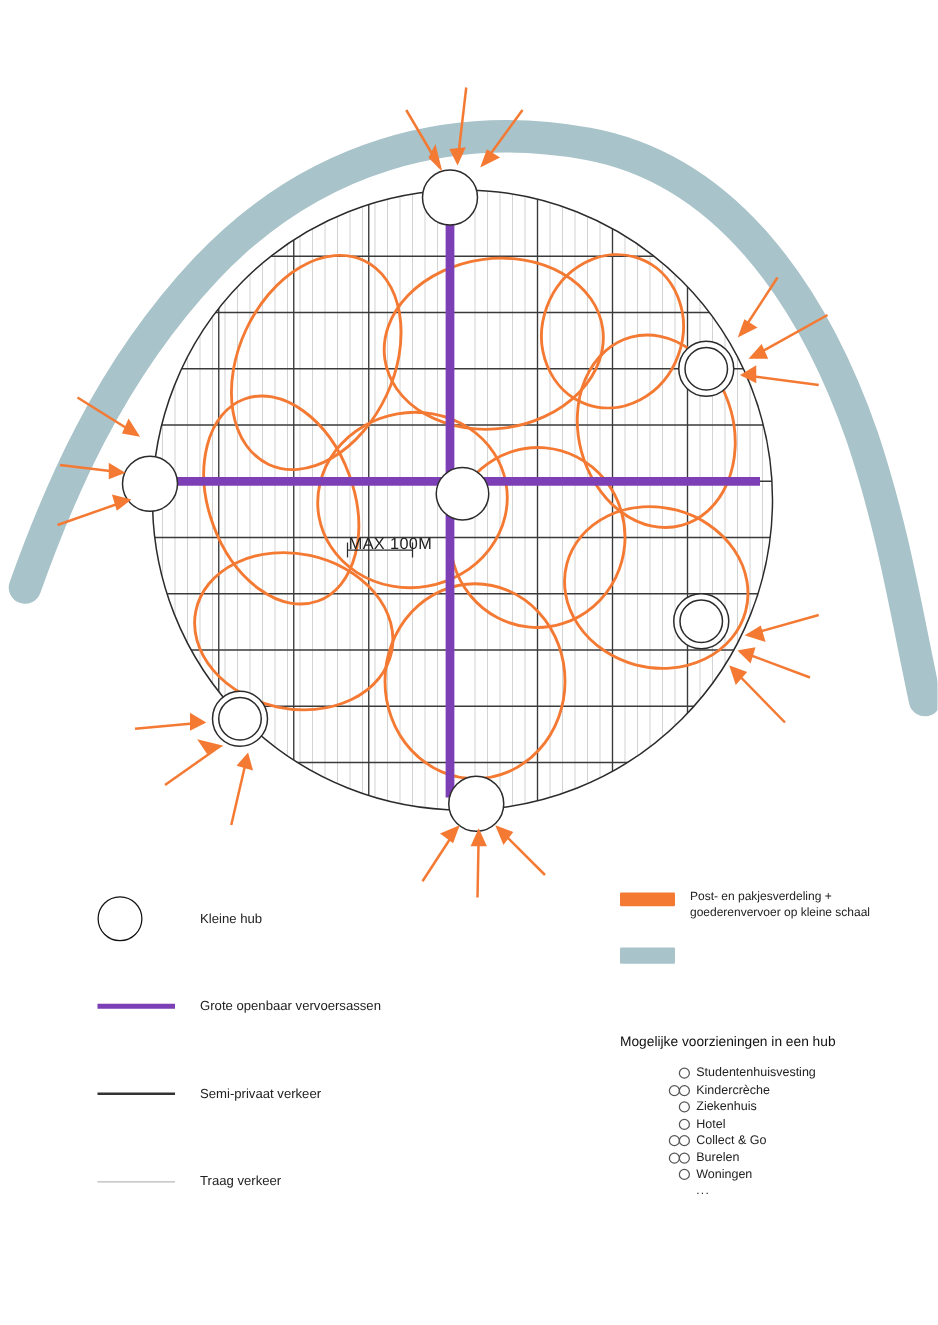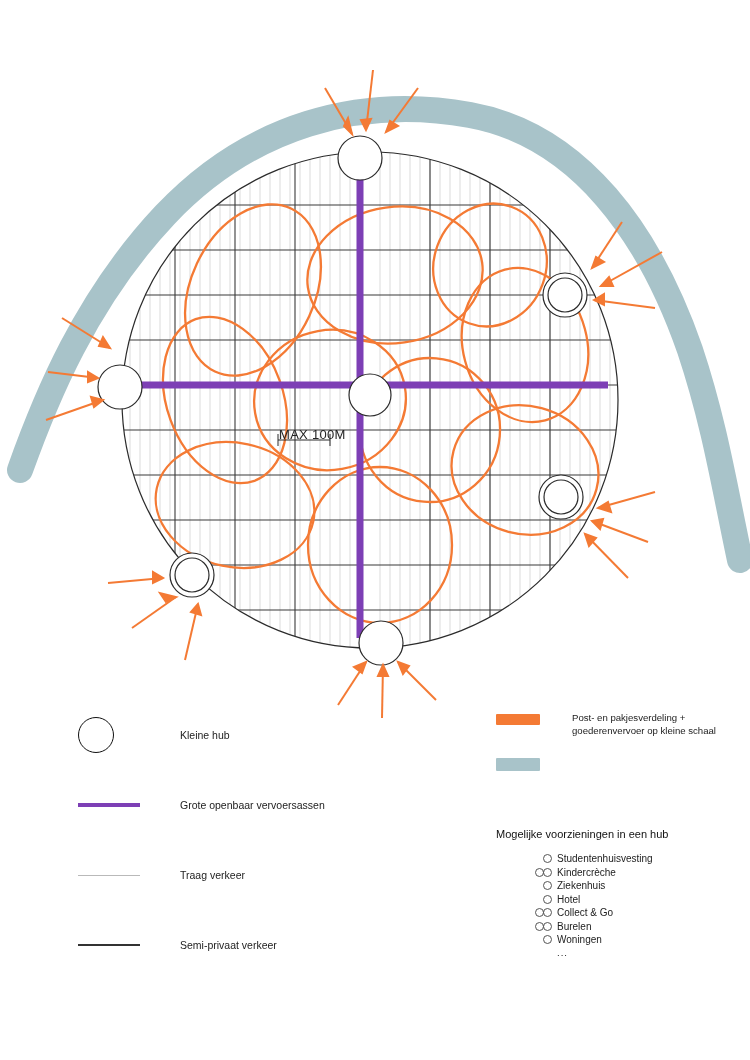--- a/index.html
+++ b/index.html
@@ -37,21 +37,21 @@
   }
   .legend-symbol {
     width: 80px;
     display: flex;
     align-items: center;
     justify-content: flex-start;
   }
   .legend-label {
     font-size: 10.5px;
     color: #222222;
-    margin-left: 22px;
+    margin-left: 2px;
   }
   .circle-small {
     width: 36px;
     height: 36px;
     border: 1.4px solid #111;
     border-radius: 50%;
     box-sizing: border-box;
   }
   .circle-double {
     width: 40px;
@@ -89,21 +89,20 @@
   }
   #legend-right {
     left: 496px;
     top: 712px;
     width: 240px;
   }
   .legend-row-right {
     display: flex;
     align-items: flex-start;
     margin-bottom: 18px;
-    gap: 20px;
   }
   .swatch {
     width: 44px;
     height: 11px;
     border-radius: 1px;
     flex: 0 0 auto;
     margin-top: 2px;
   }
   .swatch-orange { background: #f47a34; }
   .swatch-water { background: #a8c3c9; height: 13px; }
@@ -383,29 +382,29 @@
     <div class="legend-label">Kleine hub</div>
   </div>
   <div class="legend-row">
     <div class="legend-symbol">
         <div class="line-purple"></div>
       </div>
     <div class="legend-label">Grote openbaar vervoersassen</div>
   </div>
   <div class="legend-row">
     <div class="legend-symbol">
+        <div class="line-dark"></div>
+      </div>
+    <div class="legend-label">Semi-privaat verkeer</div>
+  </div>
+  <div class="legend-row">
+    <div class="legend-symbol">
         <div class="line-thin"></div>
       </div>
     <div class="legend-label">Traag verkeer</div>
-  </div>
-  <div class="legend-row">
-    <div class="legend-symbol">
-        <div class="line-dark"></div>
-      </div>
-    <div class="legend-label">Semi-privaat verkeer</div>
   </div>
 </div>
 
 <div class="legend" id="legend-right">
   <div class="legend-row-right">
     <div class="swatch swatch-orange"></div>
     <div class="legend-right-label">Post- en pakjesverdeling + goederenvervoer op kleine schaal</div>
   </div>
   <div class="legend-row-right">
     <div class="swatch swatch-water"></div>

